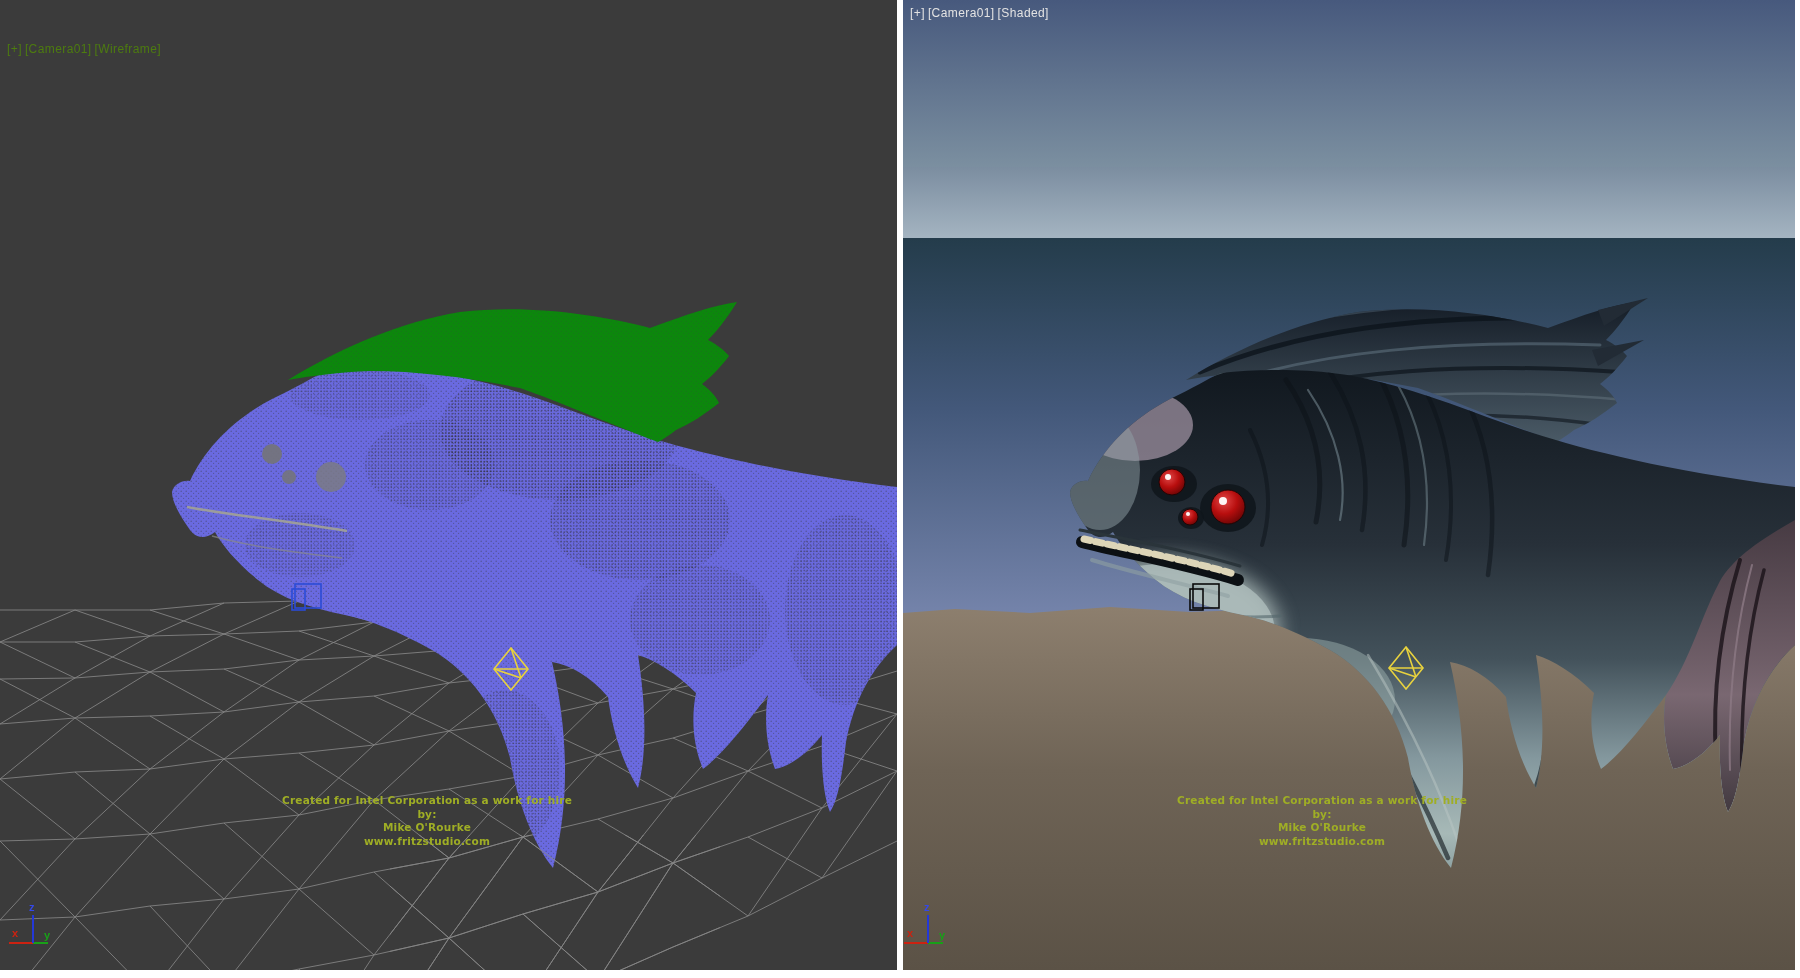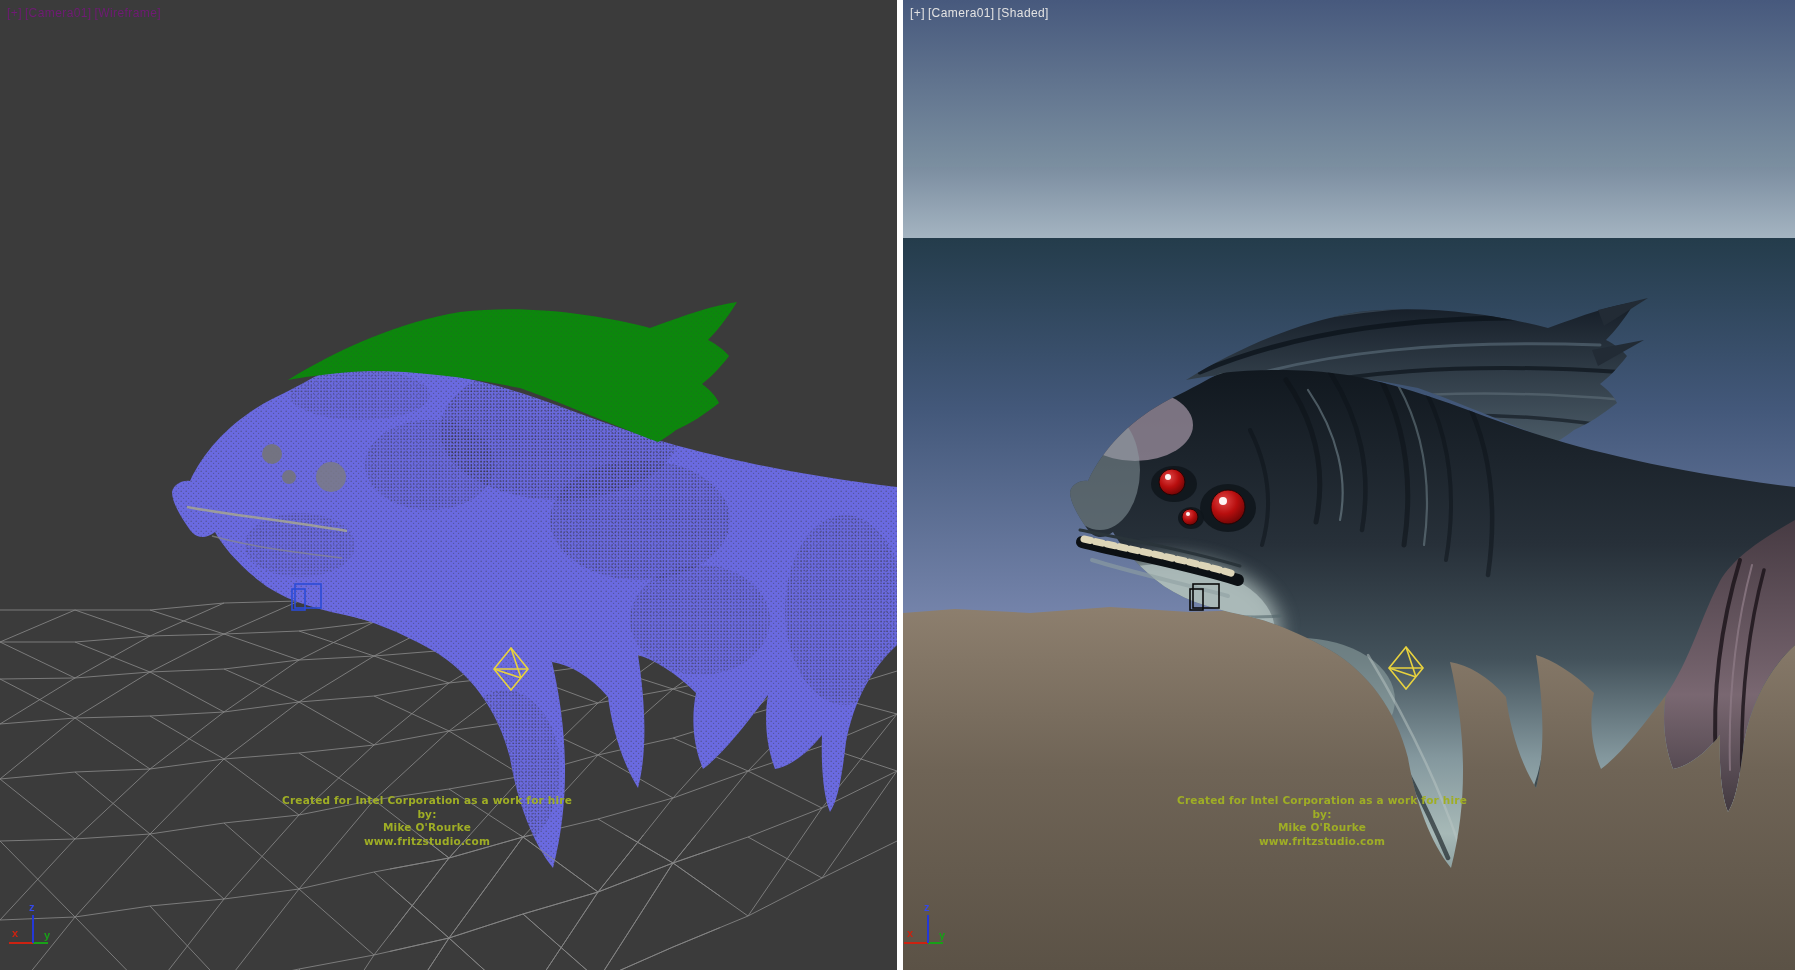--- a/index.html
+++ b/index.html
@@ -5,21 +5,21 @@
   html,body{margin:0;padding:0;background:#ffffff;}
   .canvas{position:relative;width:1800px;height:978px;background:#ffffff;overflow:hidden;
           font-family:"Liberation Sans",sans-serif;}
   .scene-svg{position:absolute;left:0;top:0;}
   .vp-hit{position:absolute;top:0;height:970px;}
   .vp-hit.left{left:0;width:897px;}
   .vp-hit.right{left:903px;width:892px;}
   .vp-label{position:absolute;top:6px;font-size:12px;letter-spacing:.4px;cursor:default;
             user-select:none;white-space:nowrap;}
   .vp-label span{margin-right:3px;}
-  .vp-label.left{left:7px;color:#701a75;}
+  .vp-label.left{left:7px;color:#4d7c0f;margin-top:36px;}
   .vp-label.right{left:910px;color:#e3e3e3;}
   .watermark{position:absolute;width:300px;color:#9fae25;font-family:"DejaVu Sans",sans-serif;
              font-weight:bold;font-size:10.5px;line-height:13.5px;letter-spacing:.2px;
              user-select:none;text-align:center;}
   .watermark.left{left:277px;top:794px;}
   .watermark.right{left:1172px;top:794px;}
   .axis-label{font-family:"Liberation Sans",sans-serif;font-size:11px;font-weight:bold;}
 </style>
 </head>
 <body>

